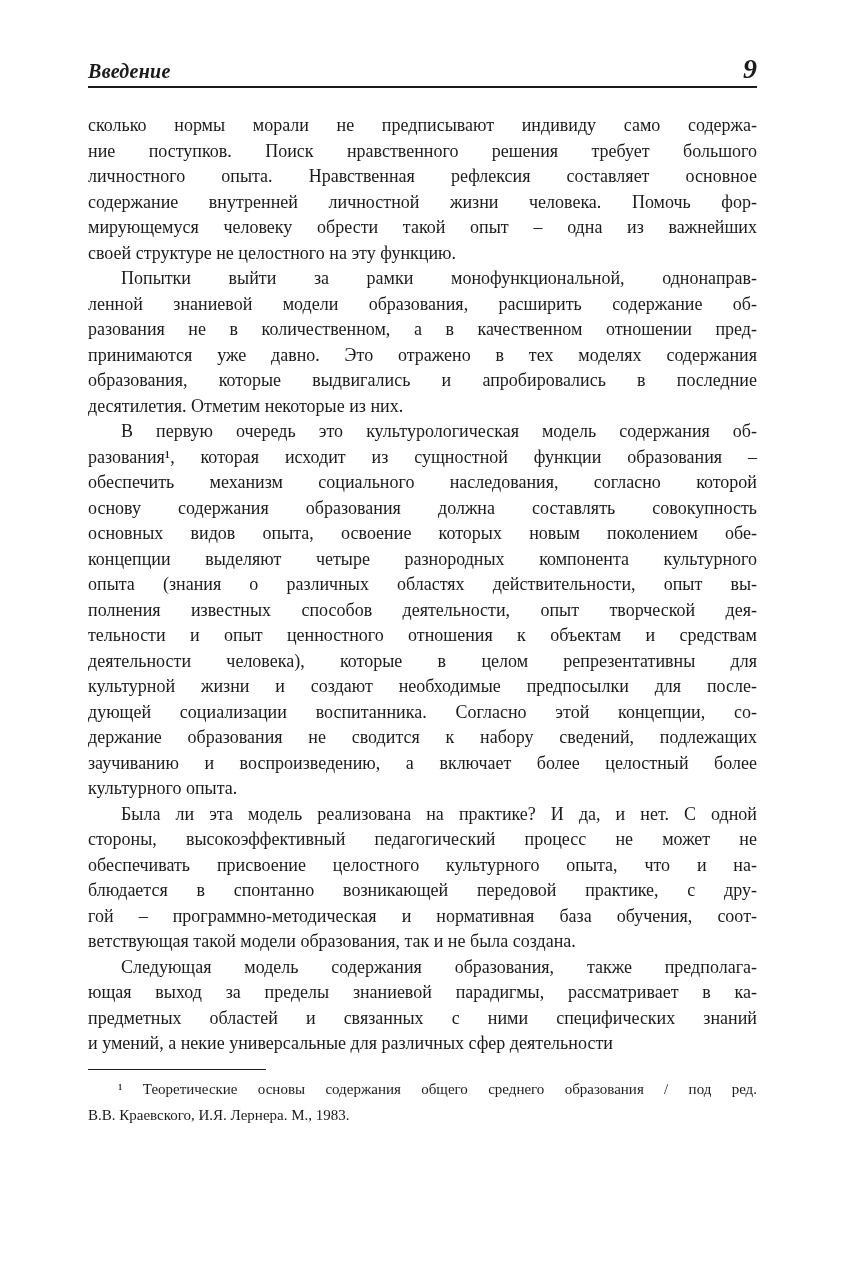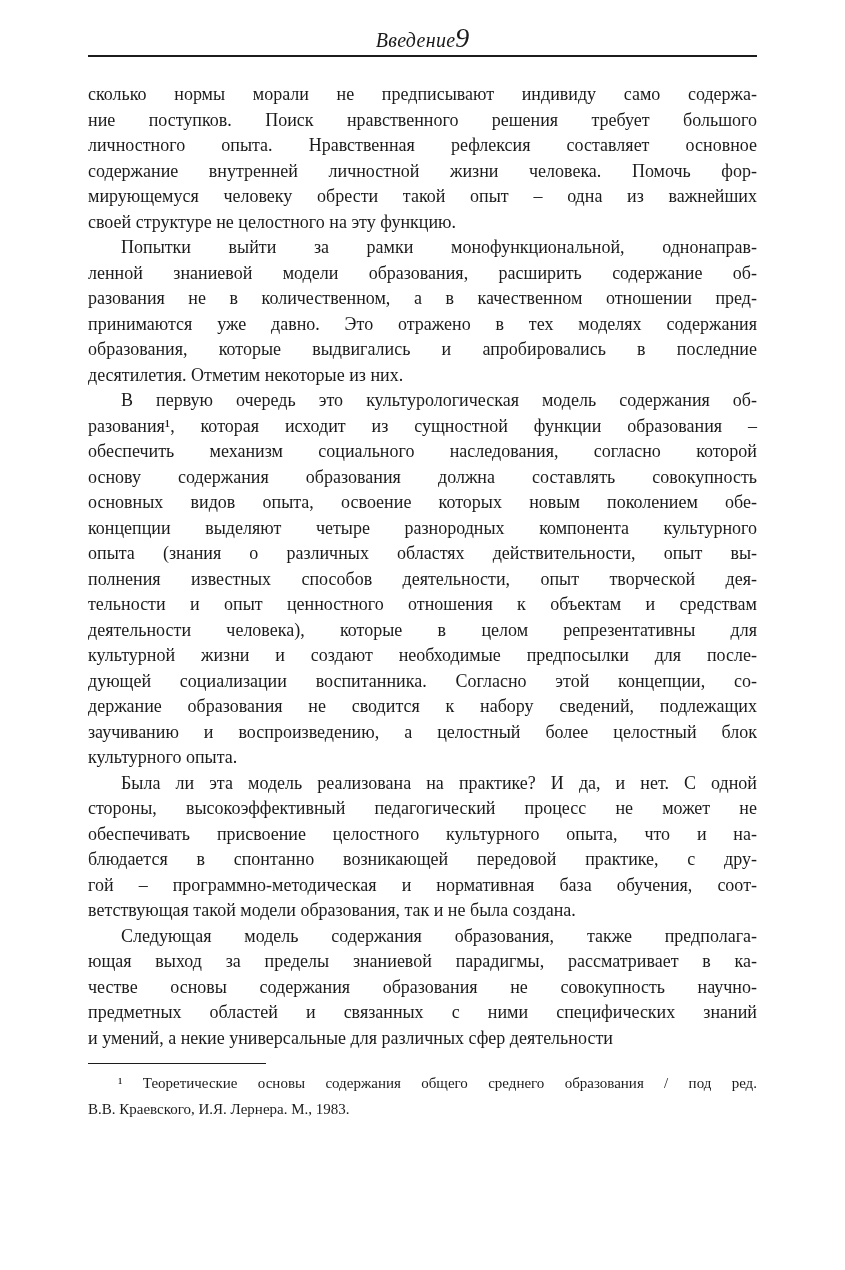--- a/index.html
+++ b/index.html
@@ -17,23 +17,24 @@
     color: #1b1b1b;
     overflow: hidden;
   }
   .content {
     margin: 0 88px;
     width: 669px;
   }
   
   .running-head {
     display: flex;
-    justify-content: center;
+    justify-content: space-between;
     align-items: baseline;
-    padding-top: 24px;
+    padding-top: 55px;
+    font-weight: bold;
   }
   .head-title {
     font-style: italic;
     font-size: 20px;
     line-height: 24px;
     letter-spacing: 0.3px;
   }
   .head-page-num {
     font-style: italic;
     font-size: 28px;
@@ -120,35 +121,34 @@
           <div class="line">основу содержания образования должна составлять совокупность</div>
           <div class="line">основных видов опыта, освоение которых новым поколением обе-</div>
           <div class="line">концепции выделяют четыре разнородных компонента культурного</div>
           <div class="line">опыта (знания о различных областях действительности, опыт вы-</div>
           <div class="line">полнения известных способов деятельности, опыт творческой дея-</div>
           <div class="line">тельности и опыт ценностного отношения к объектам и средствам</div>
           <div class="line">деятельности человека), которые в целом репрезентативны для</div>
           <div class="line">культурной жизни и создают необходимые предпосылки для после-</div>
           <div class="line">дующей социализации воспитанника. Согласно этой концепции, со-</div>
           <div class="line">держание образования не сводится к набору сведений, подлежащих</div>
-          <div class="line">заучиванию и воспроизведению, а целостный более целостный блок</div>
+          <div class="line">заучиванию и воспроизведению, а включает более целостный более</div>
           <div class="line last">культурного опыта.</div>
         </div>
         <div class="paragraph indent">
           <div class="line first">Была ли эта модель реализована на практике? И да, и нет. С одной</div>
           <div class="line">стороны, высокоэффективный педагогический процесс не может не</div>
           <div class="line">обеспечивать присвоение целостного культурного опыта, что и на-</div>
           <div class="line">блюдается в спонтанно возникающей передовой практике, с дру-</div>
           <div class="line">гой – программно-методическая и нормативная база обучения, соот-</div>
           <div class="line last">ветствующая такой модели образования, так и не была создана.</div>
         </div>
         <div class="paragraph indent">
           <div class="line first">Следующая модель содержания образования, также предполага-</div>
           <div class="line">ющая выход за пределы знаниевой парадигмы, рассматривает в ка-</div>
-          <div class="line">честве основы содержания образования не совокупность научно-</div>
           <div class="line">предметных областей и связанных с ними специфических знаний</div>
           <div class="line last">и умений, а некие универсальные для различных сфер деятельности</div>
         </div>
       </div>
 
     <div class="footnote">
       <div class="footnote-rule"></div>
       <div class="fn-line fn-first">¹  Теоретические основы содержания общего среднего образования / под ред.</div>
       <div class="fn-line fn-last">В.В. Краевского, И.Я. Лернера. М., 1983.</div>
     </div>

